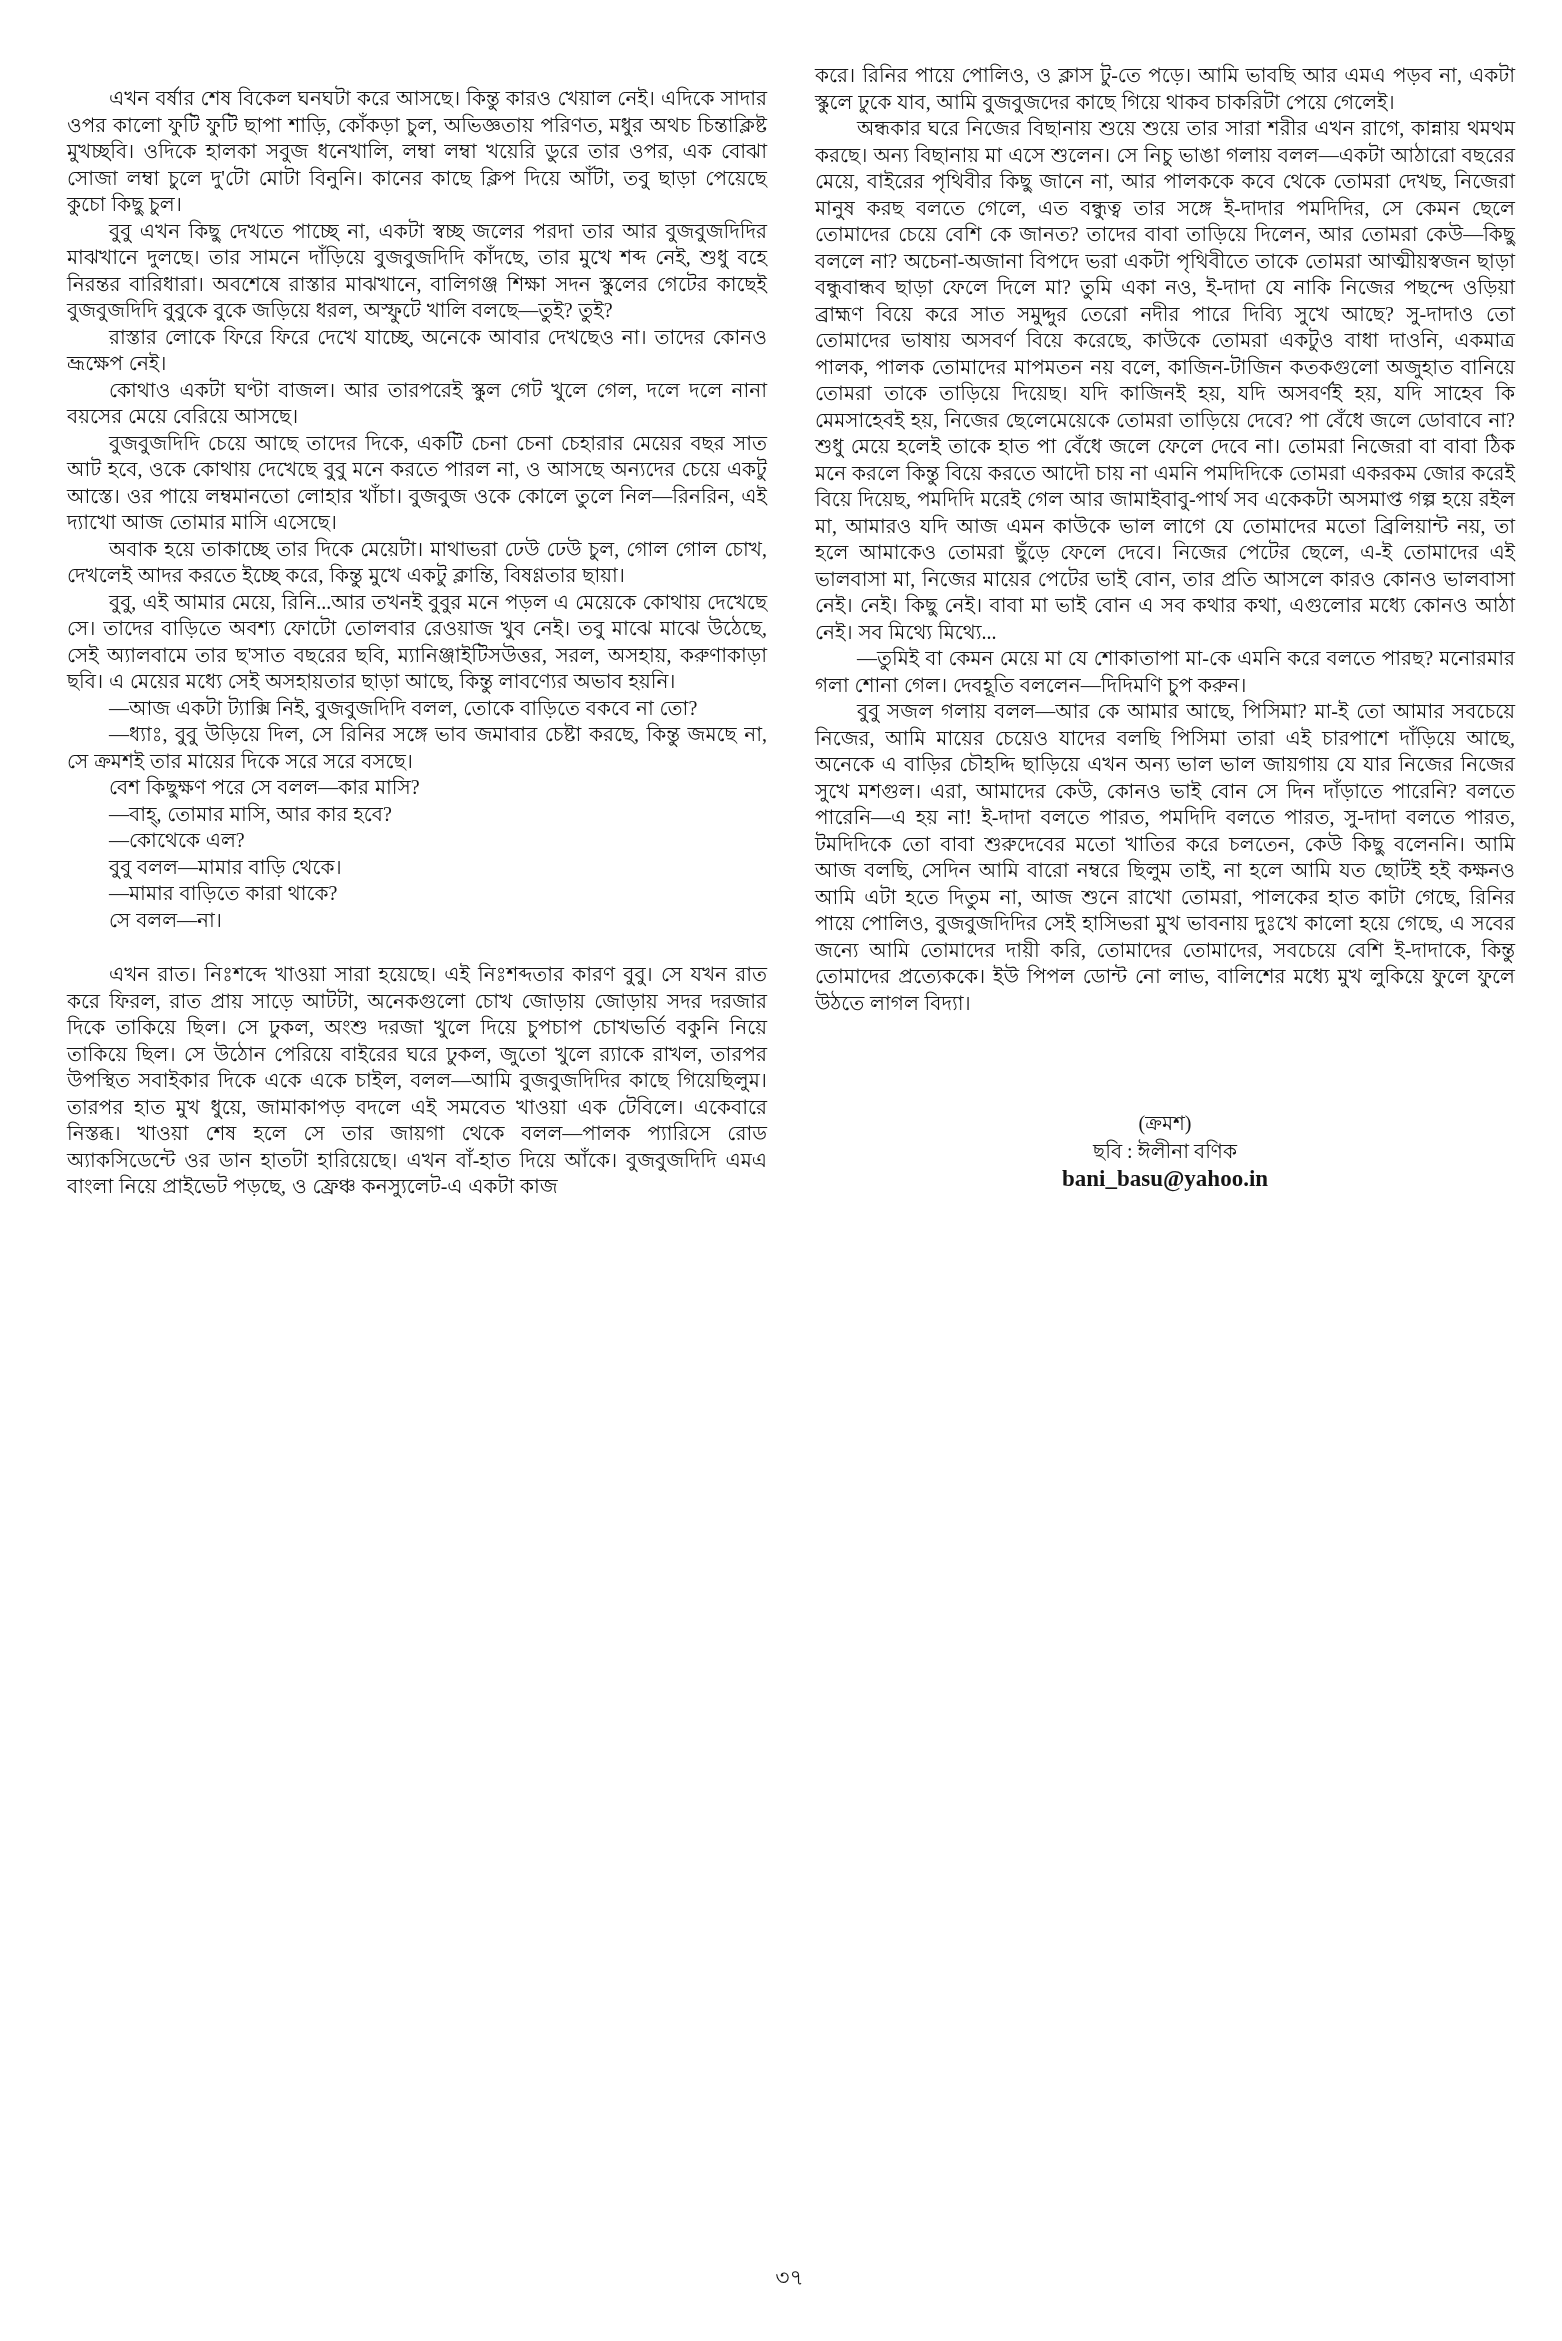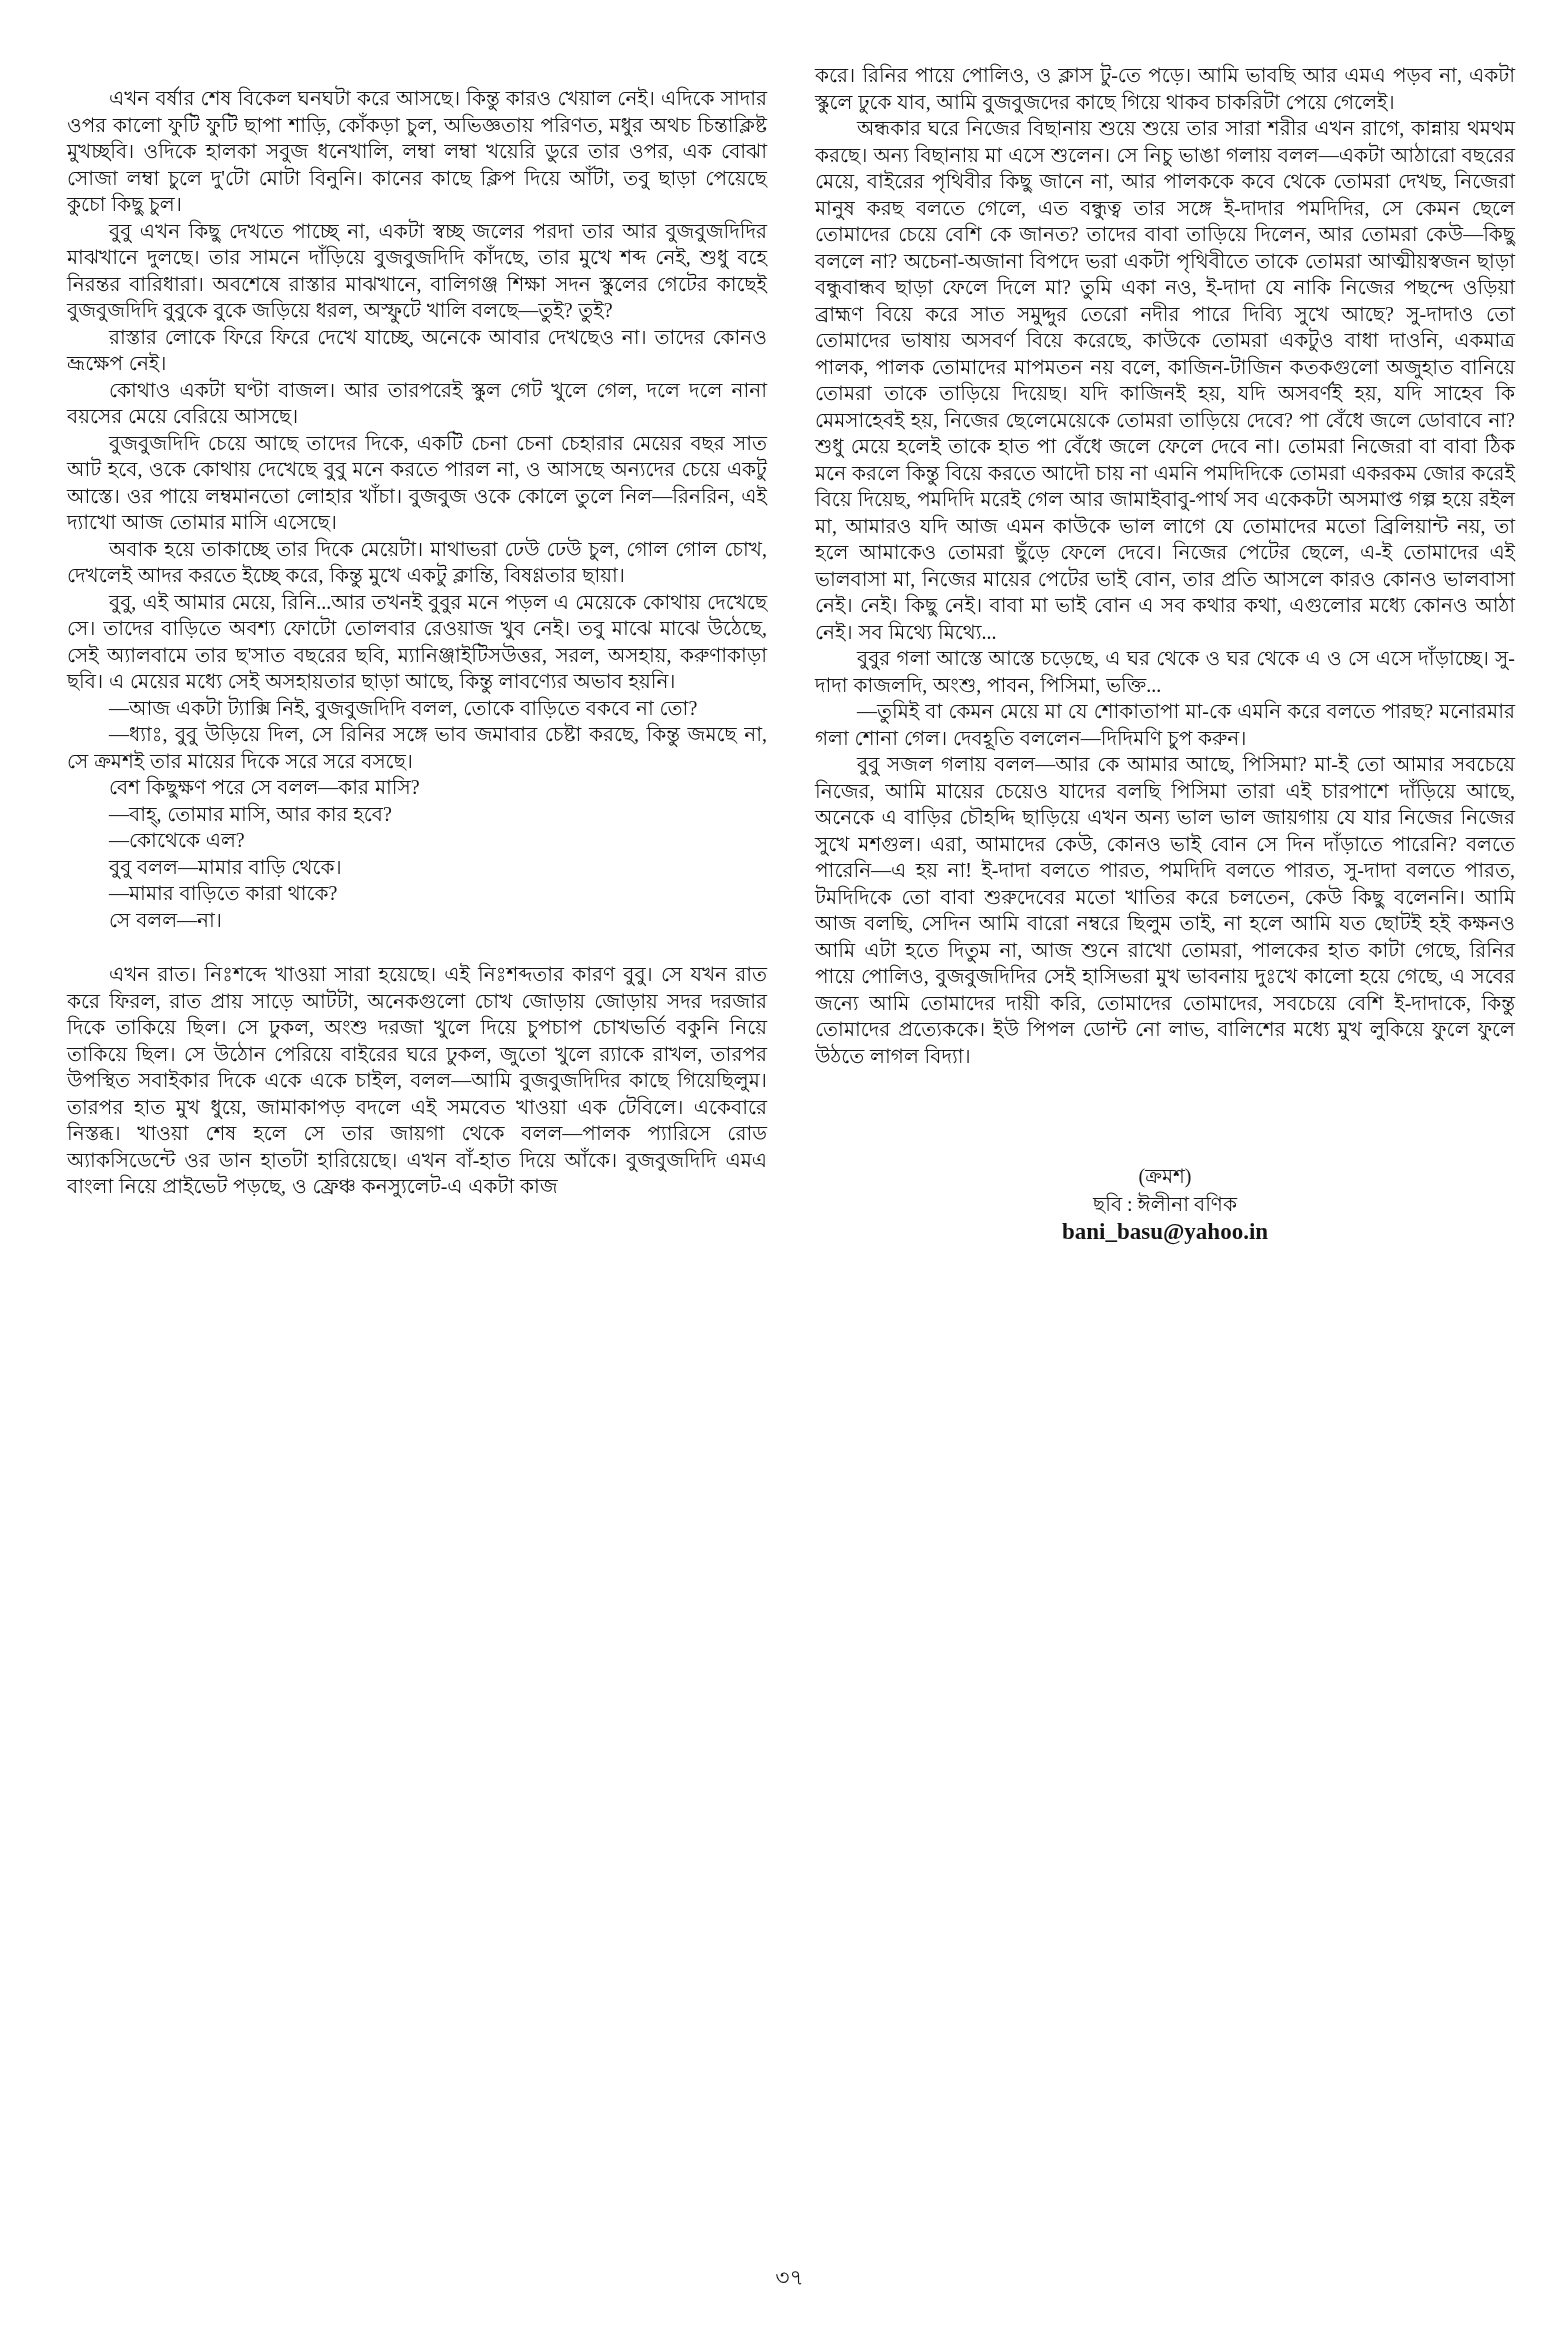--- a/index.html
+++ b/index.html
@@ -84,21 +84,20 @@
       <p class="para">—কোথেকে এল?</p>
       <p class="para">বুবু বলল—মামার বাড়ি থেকে।</p>
       <p class="para">—মামার বাড়িতে কারা থাকে?</p>
       <p class="para">সে বলল—না।</p>
       <p class="para scene-break">এখন রাত। নিঃশব্দে খাওয়া সারা হয়েছে। এই নিঃশব্দতার কারণ বুবু। সে যখন রাত করে ফিরল, রাত প্রায় সাড়ে আটটা, অনেকগুলো চোখ জোড়ায় জোড়ায় সদর দরজার দিকে তাকিয়ে ছিল। সে ঢুকল, অংশু দরজা খুলে দিয়ে চুপচাপ চোখভর্তি বকুনি নিয়ে তাকিয়ে ছিল। সে উঠোন পেরিয়ে বাইরের ঘরে ঢুকল, জুতো খুলে র‍্যাকে রাখল, তারপর উপস্থিত সবাইকার দিকে একে একে চাইল, বলল—আমি বুজবুজদিদির কাছে গিয়েছিলুম। তারপর হাত মুখ ধুয়ে, জামাকাপড় বদলে এই সমবেত খাওয়া এক টেবিলে। একেবারে নিস্তব্ধ। খাওয়া শেষ হলে সে তার জায়গা থেকে বলল—পালক প্যারিসে রোড অ্যাকসিডেন্টে ওর ডান হাতটা হারিয়েছে। এখন বাঁ-হাত দিয়ে আঁকে। বুজবুজদিদি এমএ বাংলা নিয়ে প্রাইভেট পড়ছে, ও ফ্রেঞ্চ কনস্যুলেট-এ একটা কাজ</p>
     </div>
 
     <div class="column column-right">
       <p class="para no-indent">করে। রিনির পায়ে পোলিও, ও ক্লাস টু-তে পড়ে। আমি ভাবছি আর এমএ পড়ব না, একটা স্কুলে ঢুকে যাব, আমি বুজবুজদের কাছে গিয়ে থাকব চাকরিটা পেয়ে গেলেই।</p>
       <p class="para">অন্ধকার ঘরে নিজের বিছানায় শুয়ে শুয়ে তার সারা শরীর এখন রাগে, কান্নায় থমথম করছে। অন্য বিছানায় মা এসে শুলেন। সে নিচু ভাঙা গলায় বলল—একটা আঠারো বছরের মেয়ে, বাইরের পৃথিবীর কিছু জানে না, আর পালককে কবে থেকে তোমরা দেখছ, নিজেরা মানুষ করছ বলতে গেলে, এত বন্ধুত্ব তার সঙ্গে ই-দাদার পমদিদির, সে কেমন ছেলে তোমাদের চেয়ে বেশি কে জানত? তাদের বাবা তাড়িয়ে দিলেন, আর তোমরা কেউ—কিছু বললে না? অচেনা-অজানা বিপদে ভরা একটা পৃথিবীতে তাকে তোমরা আত্মীয়স্বজন ছাড়া বন্ধুবান্ধব ছাড়া ফেলে দিলে মা? তুমি একা নও, ই-দাদা যে নাকি নিজের পছন্দে ওড়িয়া ব্রাহ্মণ বিয়ে করে সাত সমুদ্দুর তেরো নদীর পারে দিব্যি সুখে আছে? সু-দাদাও তো তোমাদের ভাষায় অসবর্ণ বিয়ে করেছে, কাউকে তোমরা একটুও বাধা দাওনি, একমাত্র পালক, পালক তোমাদের মাপমতন নয় বলে, কাজিন-টাজিন কতকগুলো অজুহাত বানিয়ে তোমরা তাকে তাড়িয়ে দিয়েছ। যদি কাজিনই হয়, যদি অসবর্ণই হয়, যদি সাহেব কি মেমসাহেবই হয়, নিজের ছেলেমেয়েকে তোমরা তাড়িয়ে দেবে? পা বেঁধে জলে ডোবাবে না? শুধু মেয়ে হলেই তাকে হাত পা বেঁধে জলে ফেলে দেবে না। তোমরা নিজেরা বা বাবা ঠিক মনে করলে কিন্তু বিয়ে করতে আদৌ চায় না এমনি পমদিদিকে তোমরা একরকম জোর করেই বিয়ে দিয়েছ, পমদিদি মরেই গেল আর জামাইবাবু-পার্থ সব একেকটা অসমাপ্ত গল্প হয়ে রইল মা, আমারও যদি আজ এমন কাউকে ভাল লাগে যে তোমাদের মতো ব্রিলিয়ান্ট নয়, তা হলে আমাকেও তোমরা ছুঁড়ে ফেলে দেবে। নিজের পেটের ছেলে, এ-ই তোমাদের এই ভালবাসা মা, নিজের মায়ের পেটের ভাই বোন, তার প্রতি আসলে কারও কোনও ভালবাসা নেই। নেই। কিছু নেই। বাবা মা ভাই বোন এ সব কথার কথা, এগুলোর মধ্যে কোনও আঠা নেই। সব মিথ্যে মিথ্যে...</p>
-      <p class="para">বুবুর গলা আস্তে আস্তে চড়েছে, এ ঘর থেকে ও ঘর থেকে এ ও সে এসে দাঁড়াচ্ছে। সু-দাদা কাজলদি, অংশু, পাবন, পিসিমা, ভক্তি...</p>
       <p class="para">—তুমিই বা কেমন মেয়ে মা যে শোকাতাপা মা-কে এমনি করে বলতে পারছ? মনোরমার গলা শোনা গেল। দেবহূতি বললেন—দিদিমণি চুপ করুন।</p>
       <p class="para">বুবু সজল গলায় বলল—আর কে আমার আছে, পিসিমা? মা-ই তো আমার সবচেয়ে নিজের, আমি মায়ের চেয়েও যাদের বলছি পিসিমা তারা এই চারপাশে দাঁড়িয়ে আছে, অনেকে এ বাড়ির চৌহদ্দি ছাড়িয়ে এখন অন্য ভাল ভাল জায়গায় যে যার নিজের নিজের সুখে মশগুল। এরা, আমাদের কেউ, কোনও ভাই বোন সে দিন দাঁড়াতে পারেনি? বলতে পারেনি—এ হয় না! ই-দাদা বলতে পারত, পমদিদি বলতে পারত, সু-দাদা বলতে পারত, টমদিদিকে তো বাবা শুরুদেবের মতো খাতির করে চলতেন, কেউ কিছু বলেননি। আমি আজ বলছি, সেদিন আমি বারো নম্বরে ছিলুম তাই, না হলে আমি যত ছোটই হই কক্ষনও আমি এটা হতে দিতুম না, আজ শুনে রাখো তোমরা, পালকের হাত কাটা গেছে, রিনির পায়ে পোলিও, বুজবুজদিদির সেই হাসিভরা মুখ ভাবনায় দুঃখে কালো হয়ে গেছে, এ সবের জন্যে আমি তোমাদের দায়ী করি, তোমাদের তোমাদের, সবচেয়ে বেশি ই-দাদাকে, কিন্তু তোমাদের প্রত্যেককে। ইউ পিপল ডোন্ট নো লাভ, বালিশের মধ্যে মুখ লুকিয়ে ফুলে ফুলে উঠতে লাগল বিদ্যা।</p>
 
       <div class="footer">
         <div>(ক্রমশ)</div>
         <div>ছবি : ঈলীনা বণিক</div>
         <div class="email">bani_basu@yahoo.in</div>
       </div>
     </div>
 

